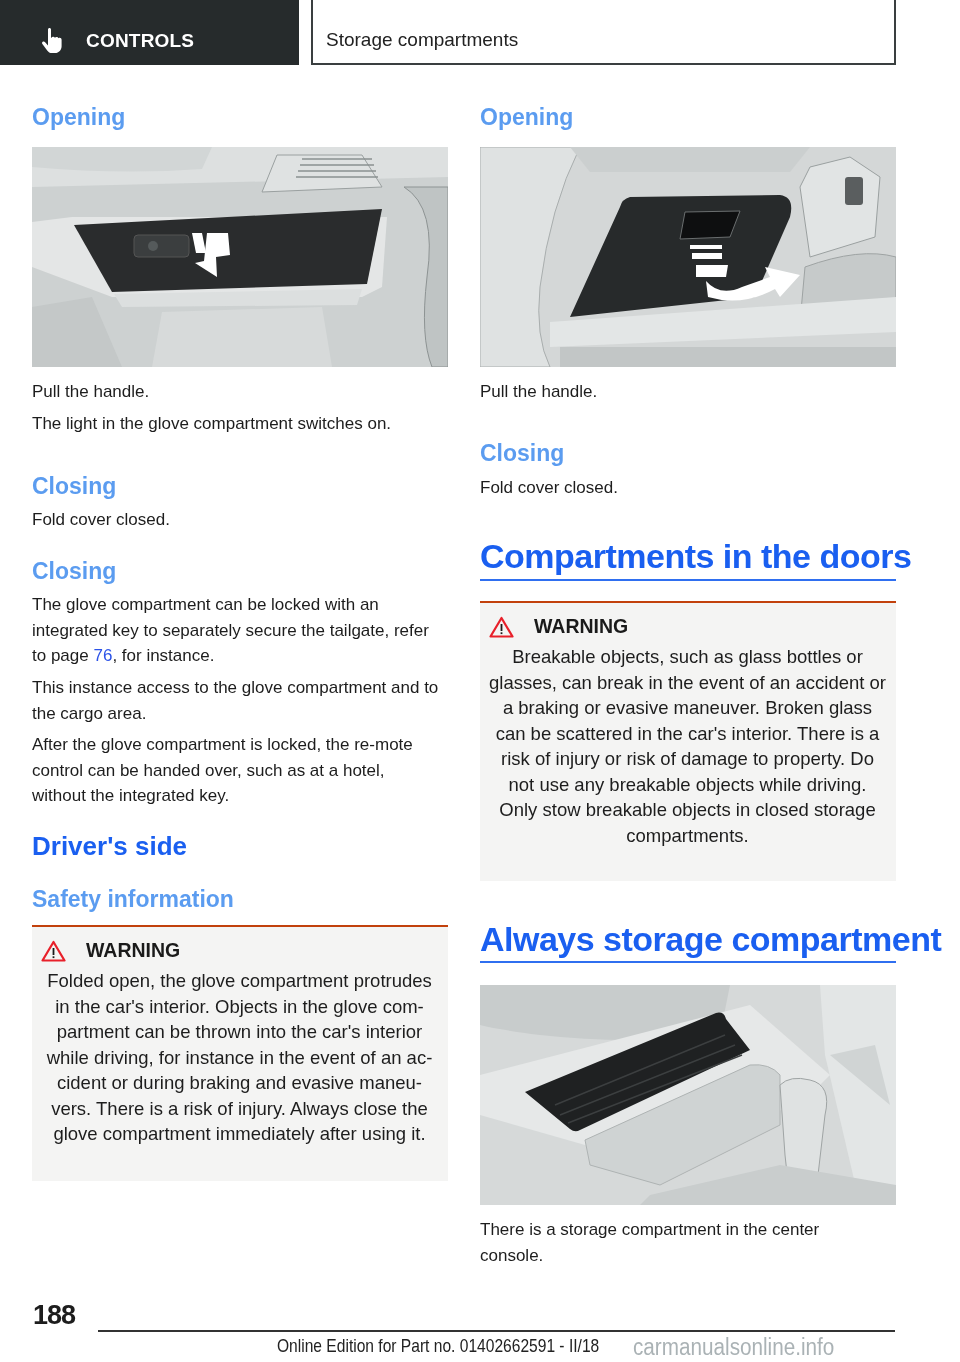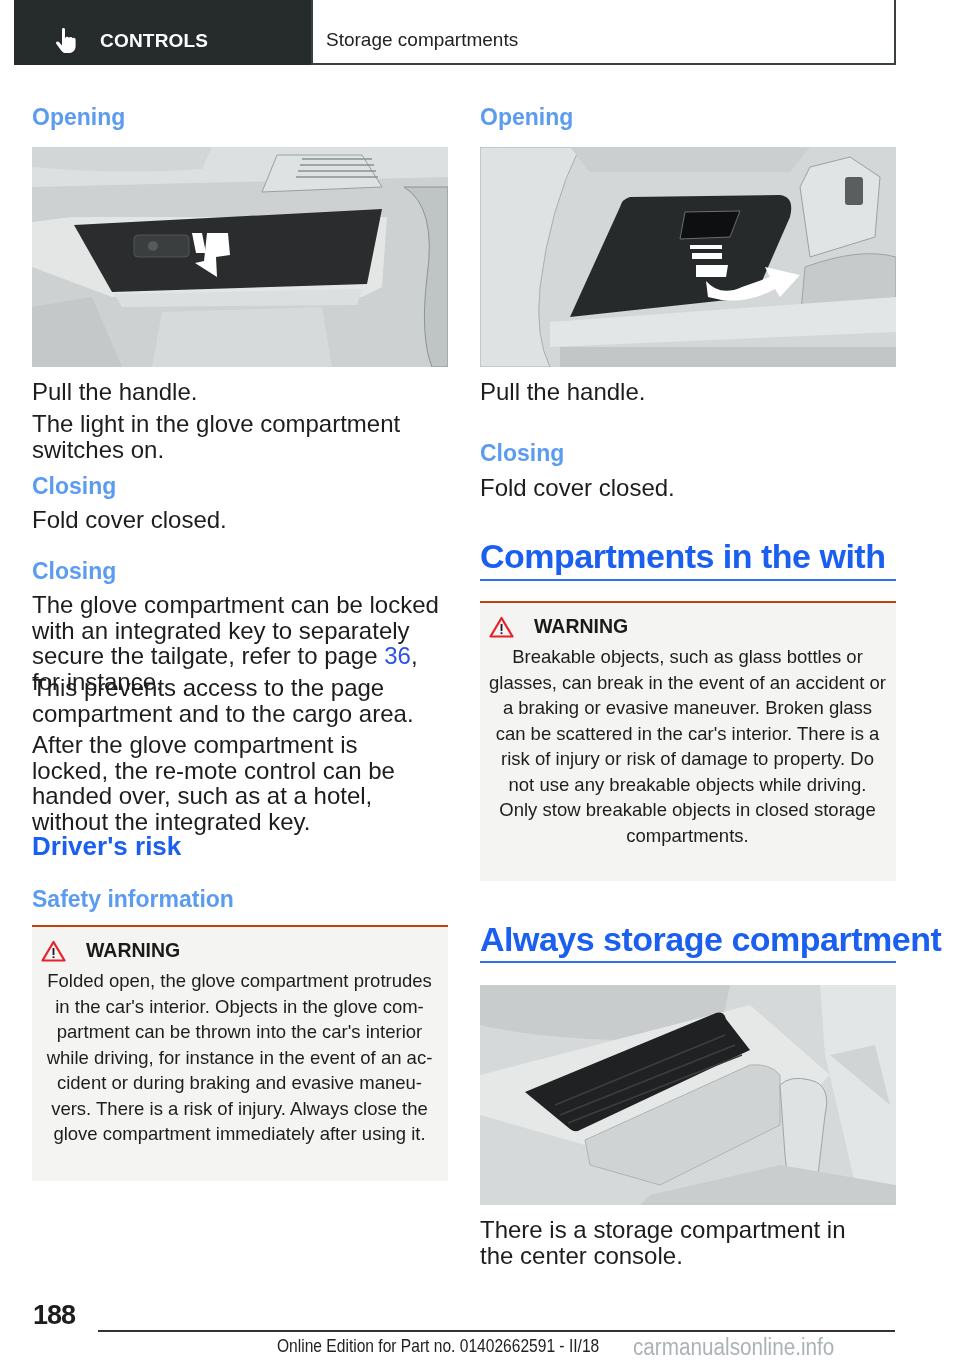--- a/index.html
+++ b/index.html
@@ -1,35 +1,35 @@
 <!DOCTYPE html>
 <html><head>
 <meta charset="utf-8">
 <style>
   * { box-sizing: border-box; margin: 0; padding: 0; }
   html, body { width: 960px; height: 1362px; background: #ffffff; overflow: hidden; }
   body { position: relative; font-family: "Liberation Sans", "DejaVu Sans", sans-serif; color: #1a1a1a; }
 
   
-  .hdr-dark { position: absolute; left: 14px; top: 0; width: 299px; height: 65px; background: #262b2c; padding-left: 22px; }
+  .hdr-dark { position: absolute; left: 0; top: 0; width: 299px; height: 65px; background: #262b2c; padding-left: 22px; }
   .hdr-dark .hand { position: absolute; left: 40px; top: 28px; width: 24px; height: 26px; }
   .hdr-dark .label { position: absolute; left: 86px; top: 30px; color: #fff; font-weight: bold; font-size: 19px; letter-spacing: 0.2px; }
   .hdr-box { position: absolute; left: 311px; top: -2px; width: 585px; height: 67px; border: 2px solid #3a3f40; border-top: none; background: #fff; }
   .hdr-box .title { position: absolute; left: 13px; top: 31px; font-size: 19px; color: #222; }
 
   .col { position: absolute; top: 0; width: 416px; }
   .col.left { left: 32px; }
   .col.right { left: 480px; }
 
   .abs { position: absolute; left: 0; }
   .h3 { color: #5b9cf0; font-weight: bold; font-size: 23px; }
   .h2 { color: #1a5ff0; font-weight: bold; font-size: 26px; }
   .h1 { color: #1a5ff0; font-weight: bold; font-size: 34px; letter-spacing: -0.5px; white-space: nowrap; }
   .h1-rule { position: absolute; left: 0; width: 416px; height: 2px; background: #2f6ff0; }
-  .p { font-size: 24px; line-height: 25.5px; color: #1d1d1d; }
+  .p { font-size: 17px; line-height: 25.5px; color: #1d1d1d; }
   .link { color: #2b52e8; }
 
   .fig { position: absolute; left: 0; width: 416px; height: 220px; overflow: hidden; background: #c9cdcd; }
   .fig svg { display: block; width: 100%; height: 100%; }
 
   .warn { position: absolute; left: 0; width: 416px; background: #f4f4f3; border-top: 2px solid #c2410c; padding: 12px 8px 22px 7px; }
   .warn .wtitle { display: flex; align-items: center; font-weight: bold; font-size: 19.5px; margin-bottom: 6px; }
   .warn .wtitle svg { width: 25px; height: 22px; margin-right: 20px; margin-left: 2px; }
   .warn .wbody { font-size: 18.5px; line-height: 25.5px; color: #1d1d1d; text-align: center; }
 
@@ -81,26 +81,26 @@
   </div>
 
   <div class="abs p" style="top:379px;">Pull the handle.</div>
   <div class="abs p" style="top:411px;width:420px;">The light in the glove compartment switches on.</div>
 
   <div class="abs h3" style="top:473px;">Closing</div>
   <div class="abs p" style="top:507px;">Fold cover closed.</div>
 
   <div class="abs h3" style="top:558px;">Closing</div>
   <div class="abs p" style="top:592px;width:410px;">
-    <span>The glove compartment can be locked with an integrated key to separately secure the tailgate, refer to page </span><span class="link">36</span><span>, for instance.</span>
+    <span>The glove compartment can be locked with an integrated key to separately secure the tailgate, refer to page </span><span class="link">76</span><span>, for instance.</span>
   </div>
-  <div class="abs p" style="top:675px;width:416px;">This prevents access to the page compartment and to the cargo area.</div>
+  <div class="abs p" style="top:675px;width:416px;">This instance access to the glove compartment and to the cargo area.</div>
   <div class="abs p" style="top:732px;width:395px;">After the glove compartment is locked, the re-mote control can be handed over, such as at a hotel, without the integrated key.</div>
 
-  <div class="abs h2" style="top:831px;">Driver's risk</div>
+  <div class="abs h2" style="top:831px;">Driver's side</div>
   <div class="abs h3" style="top:886px;">Safety information</div>
 
   <div class="warn" style="top:925px;height:256px;">
     <div class="wtitle">
       <svg viewBox="0 0 25 22">
         <path d="M12.5 2 L23.5 20.5 H1.5 Z" fill="none" stroke="#e8202a" stroke-width="2.2" stroke-linejoin="round"></path>
         <rect x="11.6" y="8" width="1.8" height="7" fill="#1a1a1a"></rect>
         <rect x="11.6" y="16.3" width="1.8" height="1.8" fill="#1a1a1a"></rect>
       </svg>
       <span>WARNING</span>
@@ -129,21 +129,21 @@
       <path d="M70 175 L416 150 V185 L70 200Z" fill="#e3e6e6"></path>
       <path d="M80 200 H416 V220 H80Z" fill="#c2c6c6"></path>
     </svg>
   </div>
 
   <div class="abs p" style="top:379px;">Pull the handle.</div>
 
   <div class="abs h3" style="top:440px;">Closing</div>
   <div class="abs p" style="top:475px;">Fold cover closed.</div>
 
-  <div class="abs h1" style="top:537px;">Compartments in the with</div>
+  <div class="abs h1" style="top:537px;">Compartments in the doors</div>
   <div class="h1-rule" style="top:579px;"></div>
 
   <div class="warn" style="top:601px;height:280px;">
     <div class="wtitle">
       <svg viewBox="0 0 25 22">
         <path d="M12.5 2 L23.5 20.5 H1.5 Z" fill="none" stroke="#e8202a" stroke-width="2.2" stroke-linejoin="round"></path>
         <rect x="11.6" y="8" width="1.8" height="7" fill="#1a1a1a"></rect>
         <rect x="11.6" y="16.3" width="1.8" height="1.8" fill="#1a1a1a"></rect>
       </svg>
       <span>WARNING</span>

